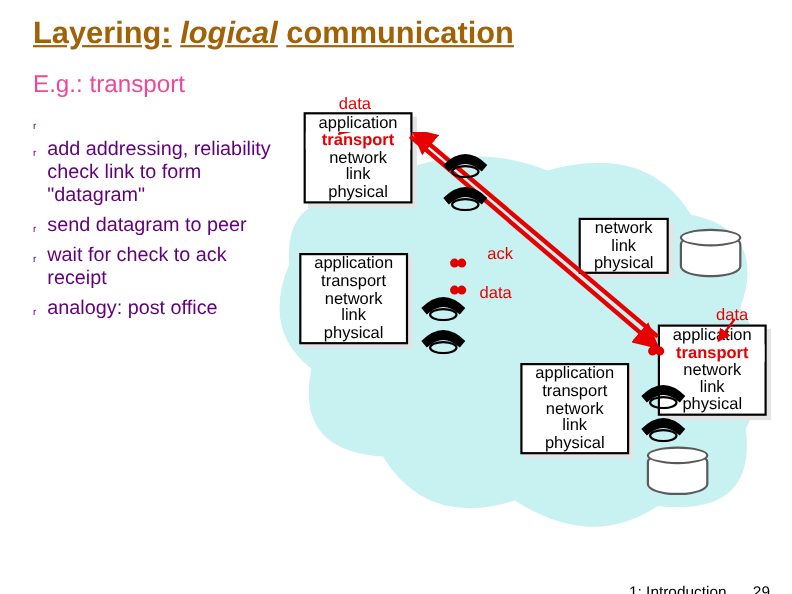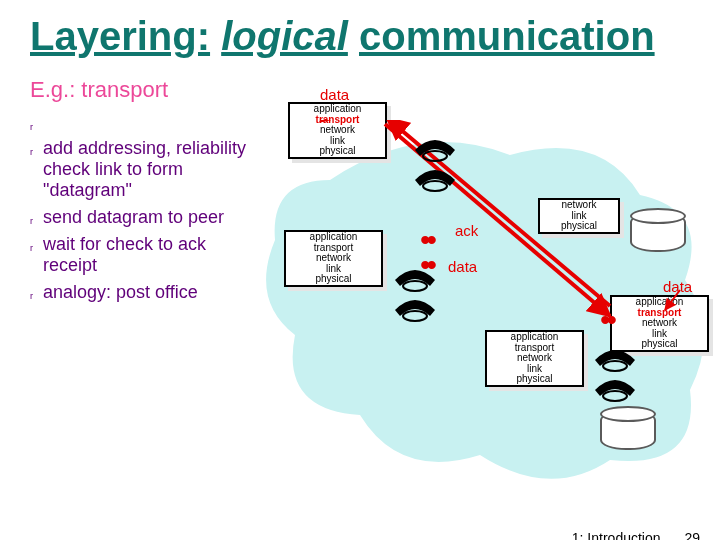--- a/index.html
+++ b/index.html
@@ -11,22 +11,22 @@
     background: white;
     position: relative;
     overflow: hidden;
   }
   .slide {
     padding: 14px 30px 0 30px;
     position: relative;
     height: 100%;
   }
   .title {
-    font-size: 40px;
-    color: #0f766e;
+    font-size: 28px;
+    color: #a16207;
     margin: 0 0 18px 0;
   }
   .u { text-decoration: underline; }
   .i { font-style: italic; }
   .subtitle {
     font-size: 22px;
     color: #ec4899;
     margin-bottom: 10px;
   }
   .bullets {
@@ -39,36 +39,36 @@
     align-items: flex-start;
     margin-bottom: 6px;
   }
   .bullets .mark {
     font-size: 9px;
     margin-right: 10px;
     margin-top: 9px;
   }
   .cloud {
     position: absolute;
-    left: 260px;
+    left: 248px;
     top: 120px;
     width: 450px;
     height: 380px;
     text-decoration: underline;
   }
   .stack {
     position: absolute;
     background: white;
     border: 2px solid #000;
     text-align: center;
     line-height: 1.05;
     box-shadow: 4px 4px 0 #e4e4e4;
   }
   .stack div {
-    font-size: 10px;
+    font-size: 15px;
     padding: 0 2px;
   }
   .hl-transport { color: #e60000; font-weight: bold; background: #fff; }
   .annot {
     position: absolute;
     font-size: 15px;
     color: #e60000;
   }
   .phone {
     position: absolute;

